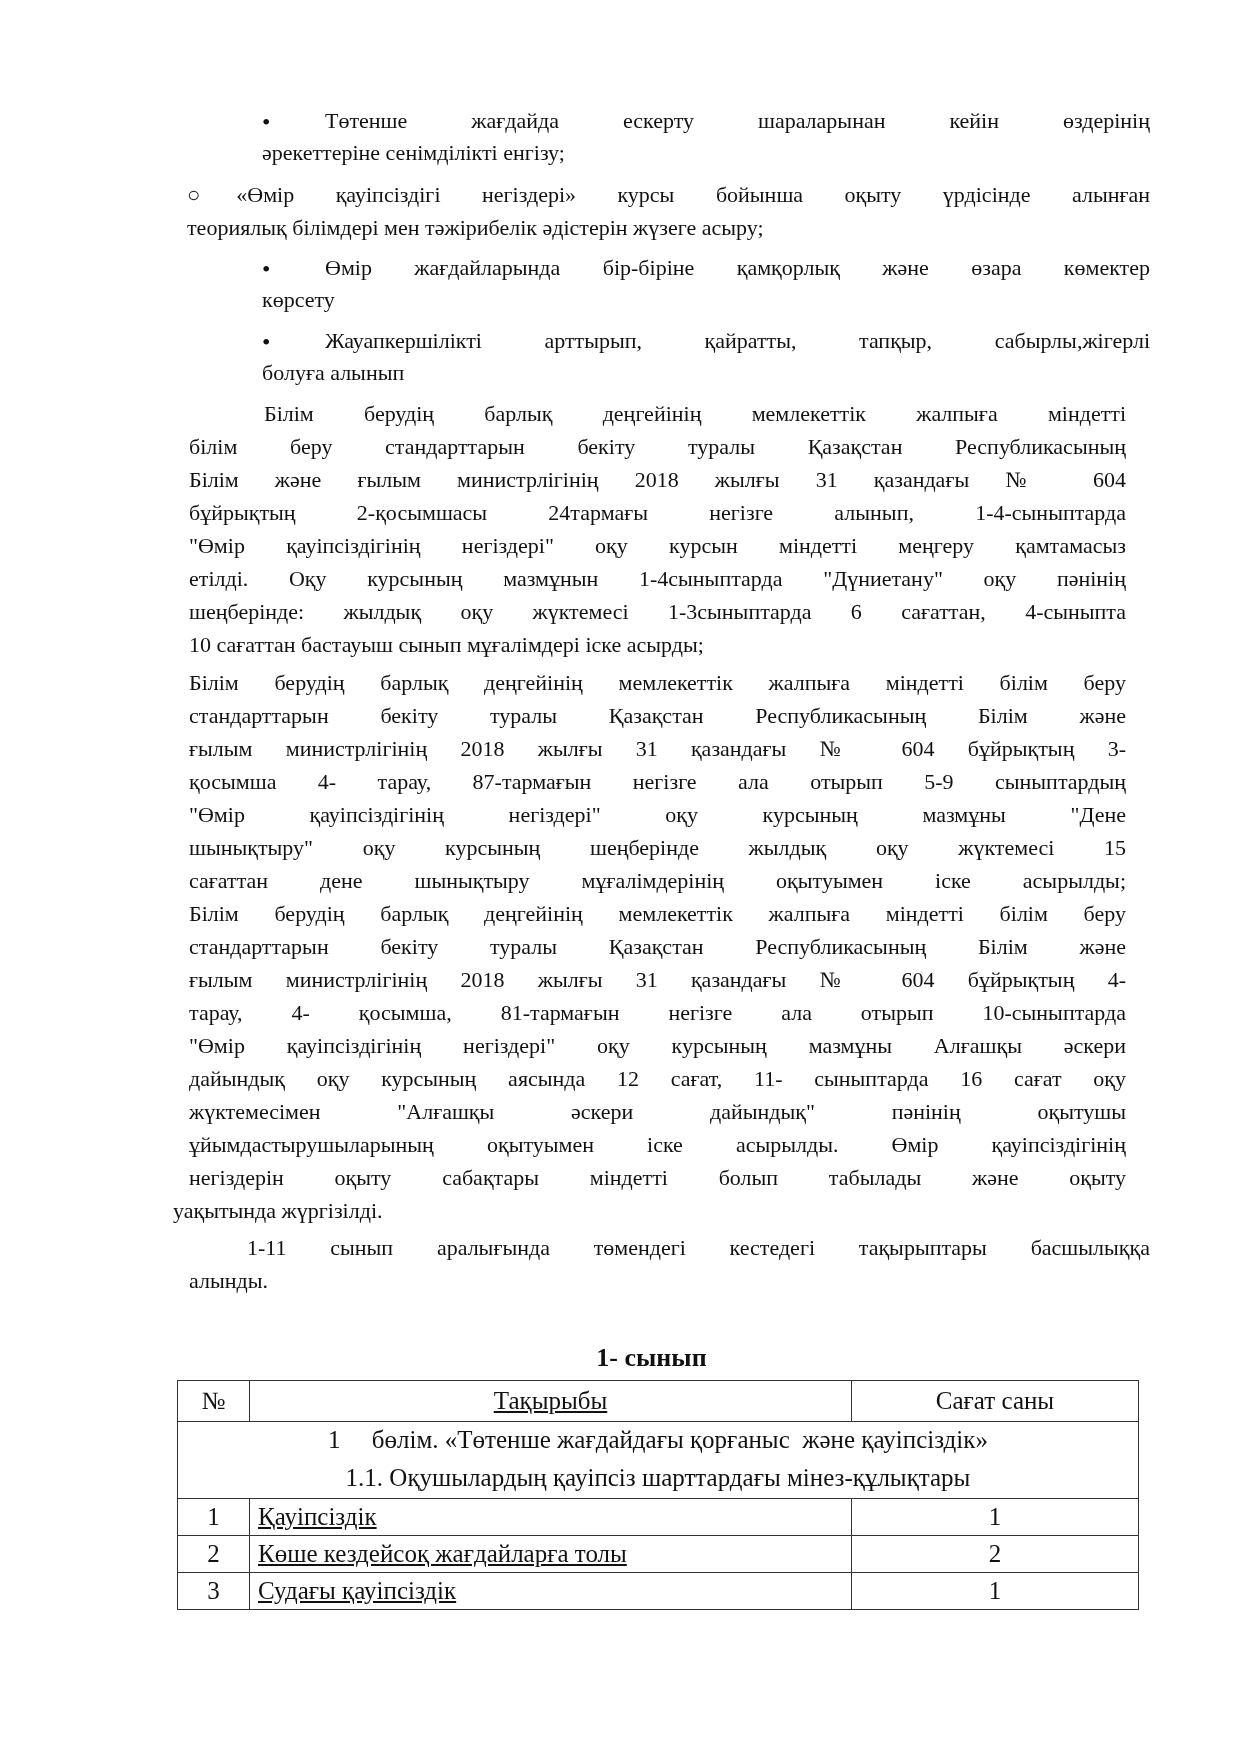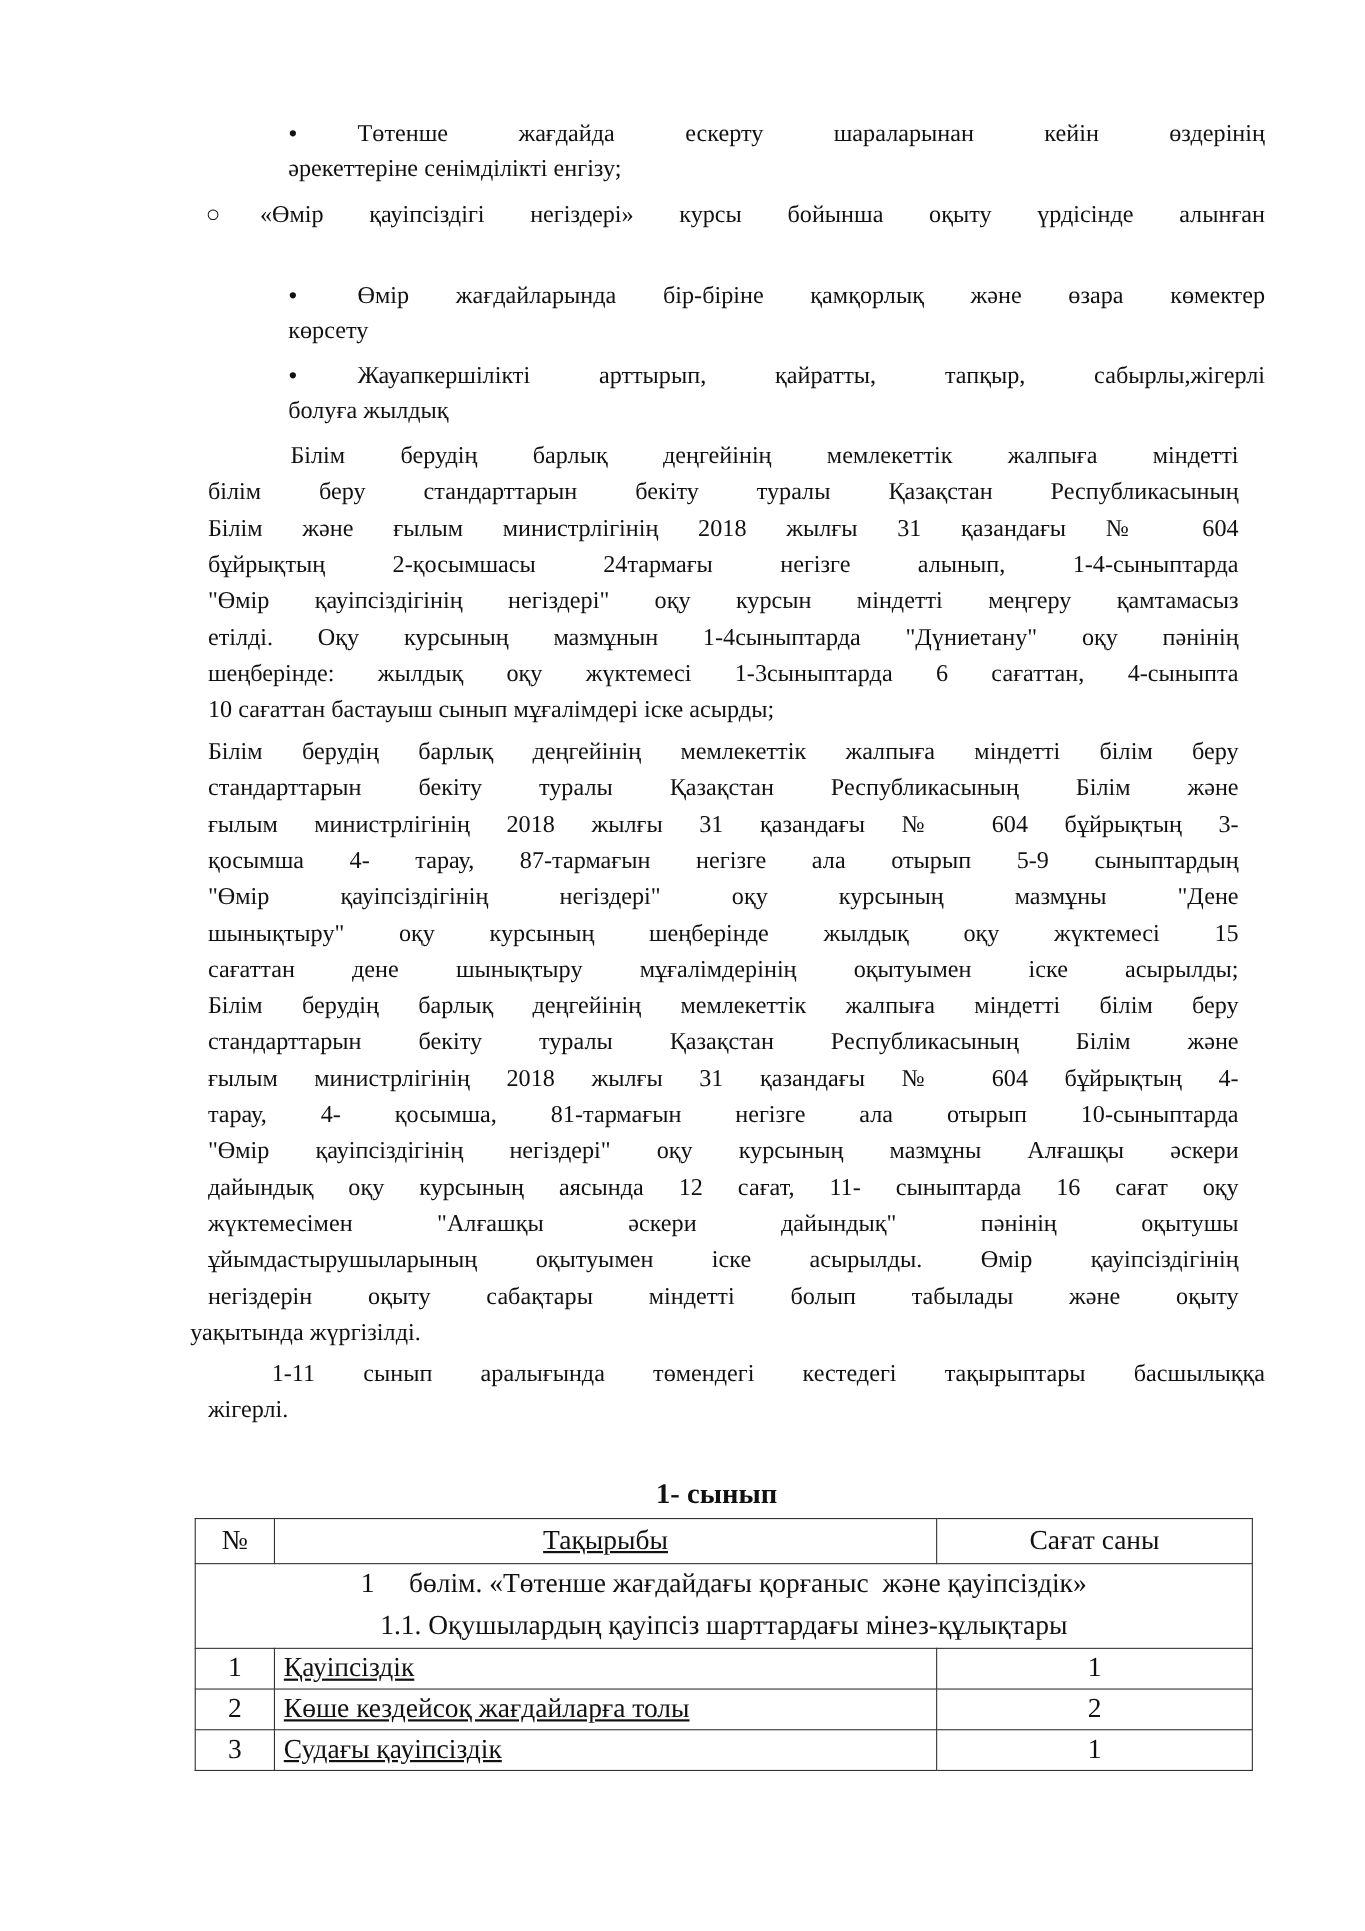--- a/index.html
+++ b/index.html
@@ -40,28 +40,29 @@
 </head>
 <body>
 
 <div class="page">
 
   <span class="bullet" style="left:262px;top:107px">•</span>
   <div class="line just" style="left:325px;top:106px;width:825px">Төтенше жағдайда ескерту шараларынан кейін өздерінің</div>
   <div class="line" style="left:262px;top:138px">әрекеттеріне сенімділікті енгізу;</div>
 
   <div class="line just" style="left:187px;top:180px;width:963px">○«Өмір қауіпсіздігі  негіздері» курсы  бойынша оқыту үрдісінде алынған</div>
+  <div class="line" style="left:187px;top:213px">теориялық білімдері мен тәжірибелік әдістерін жүзеге асыру;</div>
 
   <span class="bullet" style="left:262px;top:254px">•</span>
   <div class="line just" style="left:325px;top:253px;width:825px">Өмір жағдайларында бір-біріне қамқорлық және өзара көмектер</div>
   <div class="line" style="left:262px;top:285px">көрсету</div>
 
   <span class="bullet" style="left:262px;top:327px">•</span>
   <div class="line just" style="left:325px;top:326px;width:825px">Жауапкершілікті арттырып, қайратты, тапқыр, сабырлы,жігерлі</div>
-  <div class="line" style="left:262px;top:358px">болуға жылдық</div>
+  <div class="line" style="left:262px;top:358px">болуға алынып</div>
 
   <div>
     <div class="line just" style="left:264px;top:399px;width:862px">Білім берудің барлық деңгейінің мемлекеттік жалпыға міндетті</div>
     <div class="line just" style="left:189px;top:432px;width:937px">білім беру стандарттарын бекіту туралы Қазақстан Республикасының</div>
     <div class="line just" style="left:189px;top:465px;width:937px">Білім  және ғылым министрлігінің 2018 жылғы 31 қазандағы № 604</div>
     <div class="line just" style="left:189px;top:498px;width:937px">бұйрықтың 2-қосымшасы 24тармағы негізге алынып, 1-4-сыныптарда</div>
     <div class="line just" style="left:189px;top:531px;width:937px">"Өмір қауіпсіздігінің негіздері" оқу курсын міндетті меңгеру қамтамасыз</div>
     <div class="line just" style="left:189px;top:564px;width:937px">етілді. Оқу курсының мазмұнын 1-4сыныптарда "Дүниетану" оқу пәнінің</div>
     <div class="line just" style="left:189px;top:597px;width:937px">шеңберінде: жылдық оқу жүктемесі 1-3сыныптарда 6 сағаттан, 4-сыныпта</div>
     <div class="line" style="left:189px;top:630px">10 сағаттан бастауыш сынып мұғалімдері іске асырды;</div>
@@ -85,21 +86,21 @@
     <div class="line just" style="left:189px;top:1031px;width:937px">"Өмір қауіпсіздігінің негіздері" оқу курсының мазмұны Алғашқы әскери</div>
     <div class="line just" style="left:189px;top:1064px;width:937px">дайындық оқу курсының аясында 12 сағат, 11- сыныптарда  16 сағат  оқу</div>
     <div class="line just" style="left:189px;top:1097px;width:937px">жүктемесімен  "Алғашқы  әскери  дайындық"  пәнінің  оқытушы</div>
     <div class="line just" style="left:189px;top:1130px;width:937px">ұйымдастырушыларының оқытуымен іске асырылды. Өмір қауіпсіздігінің</div>
     <div class="line just" style="left:189px;top:1163px;width:937px">негіздерін оқыту сабақтары міндетті болып табылады және оқыту</div>
     <div class="line" style="left:173px;top:1196px">уақытында жүргізілді.</div>
   </div>
 
   <div>
     <div class="line just" style="left:247px;top:1233px;width:903px">1-11 сынып аралығында төмендегі кестедегі тақырыптары басшылыққа</div>
-    <div class="line" style="left:189px;top:1266px">жігерлі.</div>
+    <div class="line" style="left:189px;top:1266px">алынды.</div>
   </div>
 
   <div class="heading">1- сынып</div>
 
   <table class="topics">
     <thead>
       <tr>
         <th class="c-num">№</th>
         <th class="c-topic" style="text-align:center">Тақырыбы</th>
         <th class="c-hours">Сағат саны</th>

